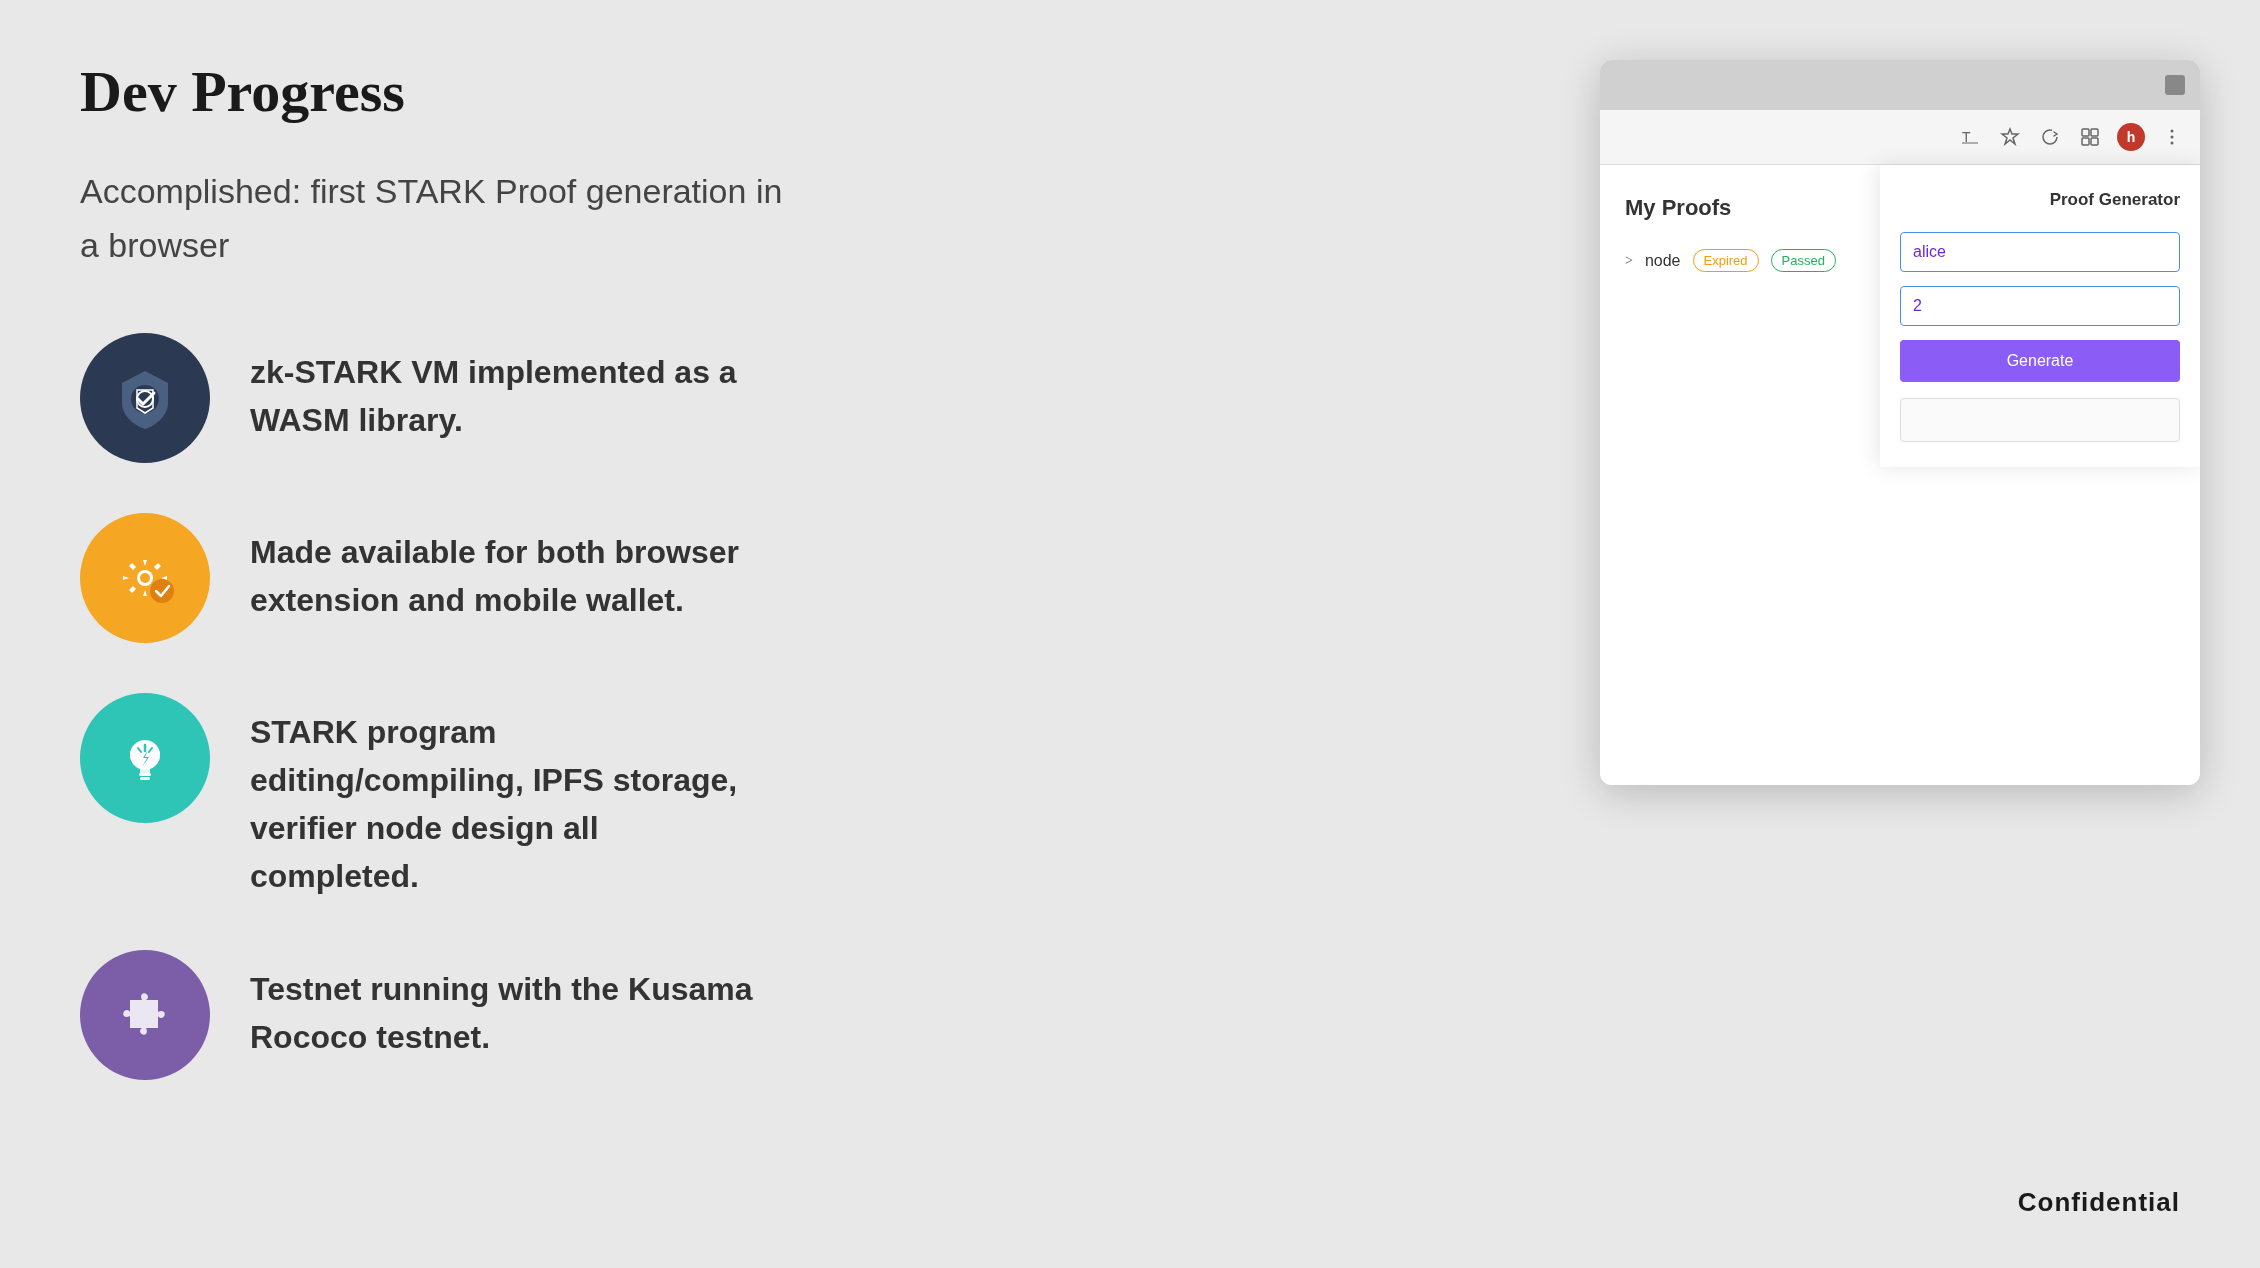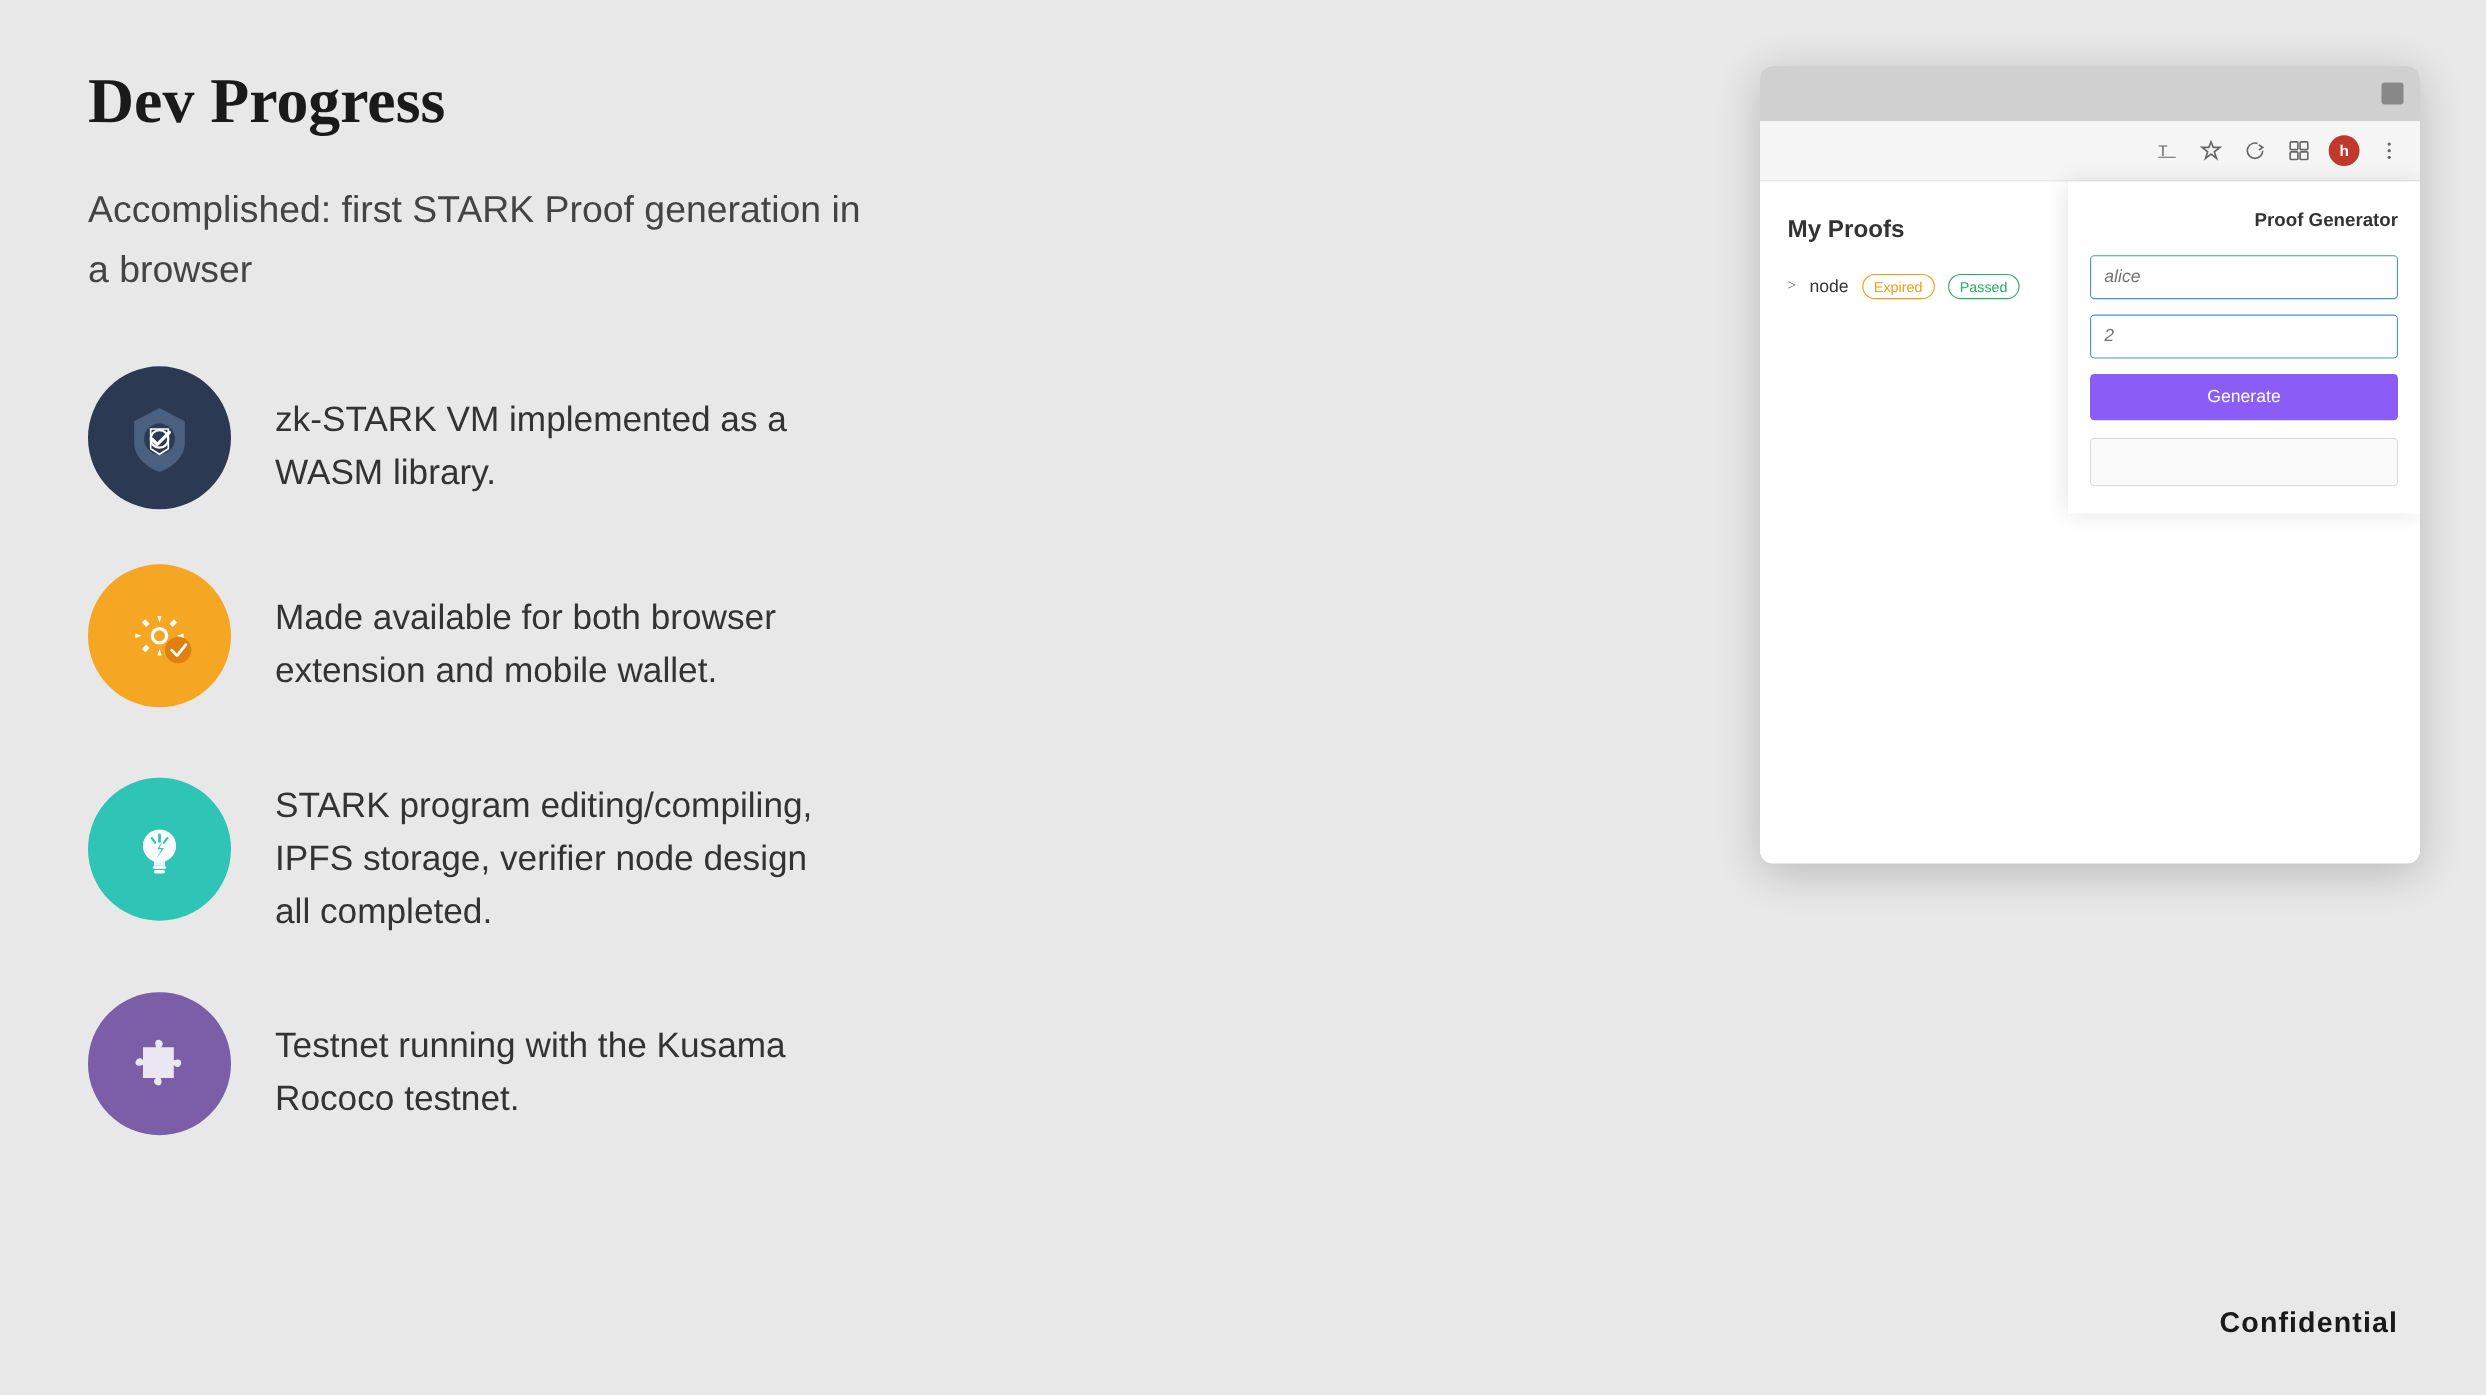--- a/index.html
+++ b/index.html
@@ -40,22 +40,23 @@
     }
 
     .feature-list {
       display: flex;
       flex-direction: column;
       gap: 50px;
     }
 
     .feature-item {
       display: flex;
-      align-items: center;
+      align-items: flex-start;
       gap: 40px;
+      font-weight: bold;
     }
 
     .feature-icon {
       width: 130px;
       height: 130px;
       border-radius: 50%;
       display: flex;
       align-items: center;
       justify-content: center;
       flex-shrink: 0;
@@ -233,24 +234,23 @@
       text-align: right;
     }
 
     .popup-input {
       width: 100%;
       padding: 10px 12px;
       border: 1.5px solid #4a90e2;
       border-radius: 4px;
       font-size: 16px;
       font-family: Arial, sans-serif;
-      color: #737373;
+      color: #6d28d9;
       margin-bottom: 14px;
       outline: none;
-      font-style: italic;
     }
 
     .generate-btn {
       width: 100%;
       padding: 12px;
       background: #8b5cf6;
       color: white;
       border: none;
       border-radius: 4px;
       font-size: 16px;

